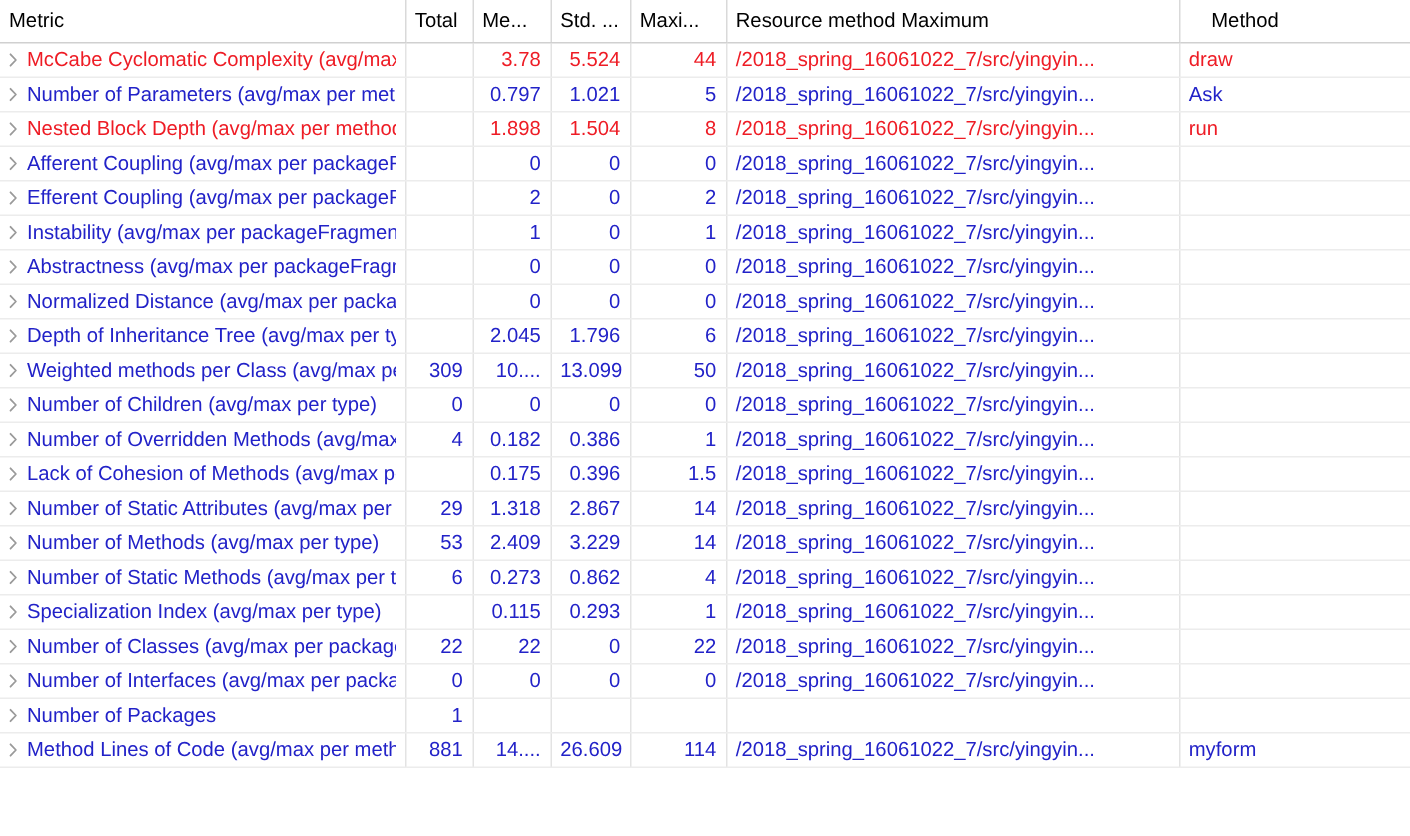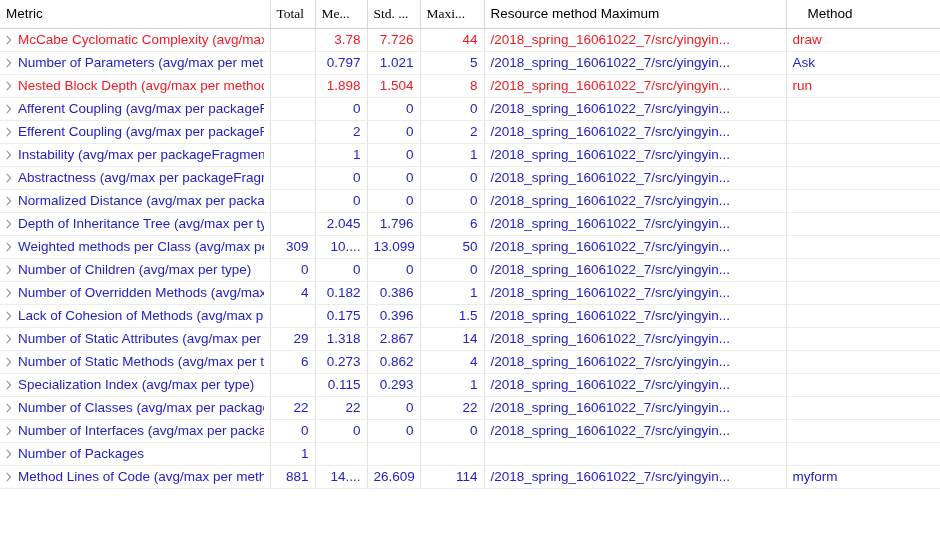--- a/index.html
+++ b/index.html
@@ -41,21 +41,21 @@
     color: #000000;
     text-align: left;
     background: #ffffff;
     border-right: 1px solid #d9d9d9;
     border-bottom: 1px solid #d0d0d0;
     padding: 0 6px;
     white-space: nowrap;
     overflow: hidden;
     vertical-align: middle;
   }
-  thead th.num { text-align: left; font-family: Liberation Serif, serif; }
+  thead th.num { text-align: left; }
   thead th:last-child { border-right: none; padding-left: 21px; }
 
   tbody td {
     height: 22.8px;
     box-sizing: border-box;
     border-right: 1px solid #e3e3e3;
     border-bottom: 1px solid #ececec;
     padding: 0 6px;
     white-space: nowrap;
     overflow: hidden;
@@ -129,21 +129,21 @@
               <span class="twisty">
                 <svg width="18" height="18" viewBox="0 0 18 18">
                   <path d="M7 5.2 L10.6 9 L7 12.8" fill="none" stroke="#9a9a9a" stroke-width="1.2" stroke-linecap="round" stroke-linejoin="round"></path>
                 </svg>
               </span>
               <span class="metric-label">McCabe Cyclomatic Complexity (avg/max per method)</span>
             </div>
           </td>
           <td class="num"></td>
           <td class="num">3.78</td>
-          <td class="num">7.726</td>
+          <td class="num">5.524</td>
           <td class="num">44</td>
           <td>/2018_spring_16061022_7/src/yingyin...</td>
           <td>draw</td>
         </tr>
         <tr class="row-blue">
           <td class="cell-metric">
             <div class="metric-cell-inner">
               <span class="twisty">
                 <svg width="18" height="18" viewBox="0 0 18 18">
                   <path d="M7 5.2 L10.6 9 L7 12.8" fill="none" stroke="#9a9a9a" stroke-width="1.2" stroke-linecap="round" stroke-linejoin="round"></path>
@@ -376,20 +376,38 @@
           <td></td>
         </tr>
         <tr class="row-blue">
           <td class="cell-metric">
             <div class="metric-cell-inner">
               <span class="twisty">
                 <svg width="18" height="18" viewBox="0 0 18 18">
                   <path d="M7 5.2 L10.6 9 L7 12.8" fill="none" stroke="#9a9a9a" stroke-width="1.2" stroke-linecap="round" stroke-linejoin="round"></path>
                 </svg>
               </span>
+              <span class="metric-label">Number of Methods (avg/max per type)</span>
+            </div>
+          </td>
+          <td class="num">53</td>
+          <td class="num">2.409</td>
+          <td class="num">3.229</td>
+          <td class="num">14</td>
+          <td>/2018_spring_16061022_7/src/yingyin...</td>
+          <td></td>
+        </tr>
+        <tr class="row-blue">
+          <td class="cell-metric">
+            <div class="metric-cell-inner">
+              <span class="twisty">
+                <svg width="18" height="18" viewBox="0 0 18 18">
+                  <path d="M7 5.2 L10.6 9 L7 12.8" fill="none" stroke="#9a9a9a" stroke-width="1.2" stroke-linecap="round" stroke-linejoin="round"></path>
+                </svg>
+              </span>
               <span class="metric-label">Number of Static Methods (avg/max per type)</span>
             </div>
           </td>
           <td class="num">6</td>
           <td class="num">0.273</td>
           <td class="num">0.862</td>
           <td class="num">4</td>
           <td>/2018_spring_16061022_7/src/yingyin...</td>
           <td></td>
         </tr>

